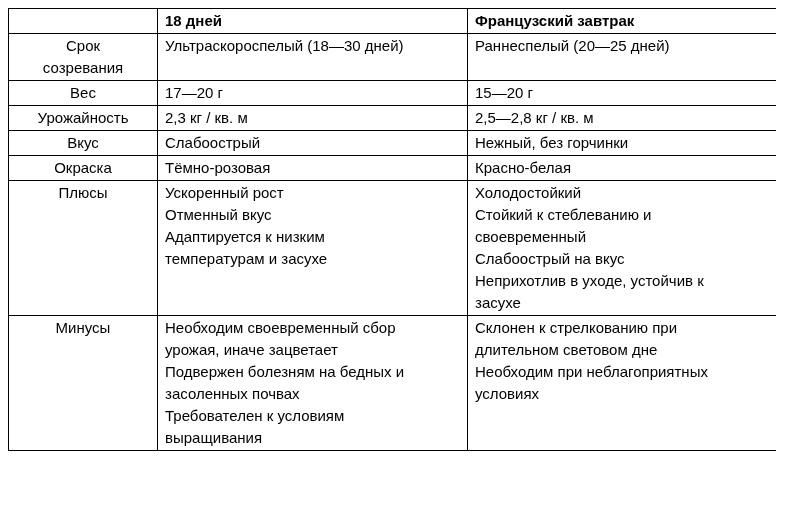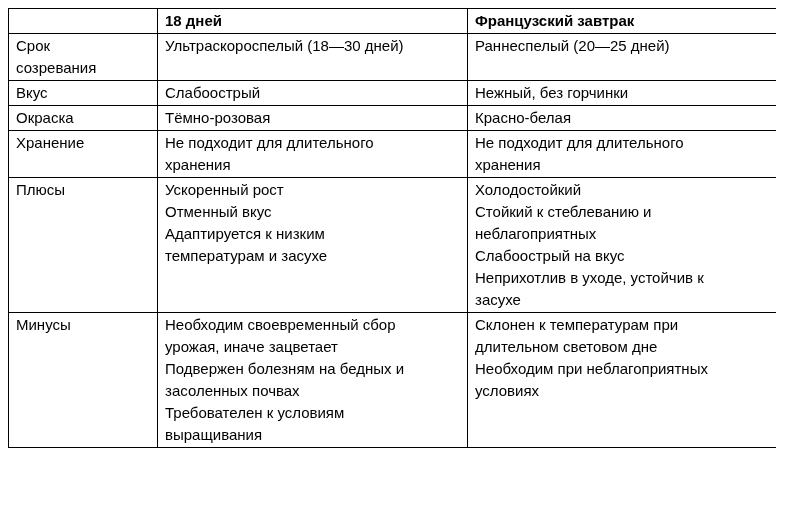--- a/index.html
+++ b/index.html
@@ -32,20 +32,21 @@
     vertical-align: top;
     text-align: left;
     overflow: hidden;
     background: #ffffff;
   }
   table.cmp thead th {
     font-weight: bold;
   }
   table.cmp tbody th {
     font-weight: normal;
+    text-align: center;
   }
   .cell-line {
     white-space: nowrap;
   }
   col.c-label { width: 149px; }
   col.c-v1    { width: 310px; }
   col.c-v2    { width: 318px; }
 </style>
 </head>
 <body>
@@ -72,20 +73,42 @@
           </th>
           <td>
             <div class="cell-line">Ультраскороспелый (18—30 дней)</div>
           </td>
           <td>
             <div class="cell-line">Раннеспелый (20—25 дней)</div>
           </td>
         </tr>
         <tr>
           <th scope="row">
+            <div class="cell-line">Вес</div>
+          </th>
+          <td>
+            <div class="cell-line">17—20 г</div>
+          </td>
+          <td>
+            <div class="cell-line">15—20 г</div>
+          </td>
+        </tr>
+        <tr>
+          <th scope="row">
+            <div class="cell-line">Урожайность</div>
+          </th>
+          <td>
+            <div class="cell-line">2,3 кг / кв. м</div>
+          </td>
+          <td>
+            <div class="cell-line">2,5—2,8 кг / кв. м</div>
+          </td>
+        </tr>
+        <tr>
+          <th scope="row">
             <div class="cell-line">Вкус</div>
           </th>
           <td>
             <div class="cell-line">Слабоострый</div>
           </td>
           <td>
             <div class="cell-line">Нежный, без горчинки</div>
           </td>
         </tr>
         <tr>
@@ -94,64 +117,51 @@
           </th>
           <td>
             <div class="cell-line">Тёмно-розовая</div>
           </td>
           <td>
             <div class="cell-line">Красно-белая</div>
           </td>
         </tr>
         <tr>
           <th scope="row">
-            <div class="cell-line">Хранение</div>
-          </th>
-          <td>
-            <div class="cell-line">Не подходит для длительного</div>
-            <div class="cell-line">хранения</div>
-          </td>
-          <td>
-            <div class="cell-line">Не подходит для длительного</div>
-            <div class="cell-line">хранения</div>
-          </td>
-        </tr>
-        <tr>
-          <th scope="row">
             <div class="cell-line">Плюсы</div>
           </th>
           <td>
             <div class="cell-line">Ускоренный рост</div>
             <div class="cell-line">Отменный вкус</div>
             <div class="cell-line">Адаптируется к низким</div>
             <div class="cell-line">температурам и засухе</div>
           </td>
           <td>
             <div class="cell-line">Холодостойкий</div>
             <div class="cell-line">Стойкий к стеблеванию и</div>
-            <div class="cell-line">неблагоприятных</div>
+            <div class="cell-line">своевременный</div>
             <div class="cell-line">Слабоострый на вкус</div>
             <div class="cell-line">Неприхотлив в уходе, устойчив к</div>
             <div class="cell-line">засухе</div>
           </td>
         </tr>
         <tr>
           <th scope="row">
             <div class="cell-line">Минусы</div>
           </th>
           <td>
             <div class="cell-line">Необходим своевременный сбор</div>
             <div class="cell-line">урожая, иначе зацветает</div>
             <div class="cell-line">Подвержен болезням на бедных и</div>
             <div class="cell-line">засоленных почвах</div>
             <div class="cell-line">Требователен к условиям</div>
             <div class="cell-line">выращивания</div>
           </td>
           <td>
-            <div class="cell-line">Склонен к температурам при</div>
+            <div class="cell-line">Склонен к стрелкованию при</div>
             <div class="cell-line">длительном световом дне</div>
             <div class="cell-line">Необходим при неблагоприятных</div>
             <div class="cell-line">условиях</div>
           </td>
         </tr>
       </tbody>
   </table>
 </div>
 
 </body></html>

